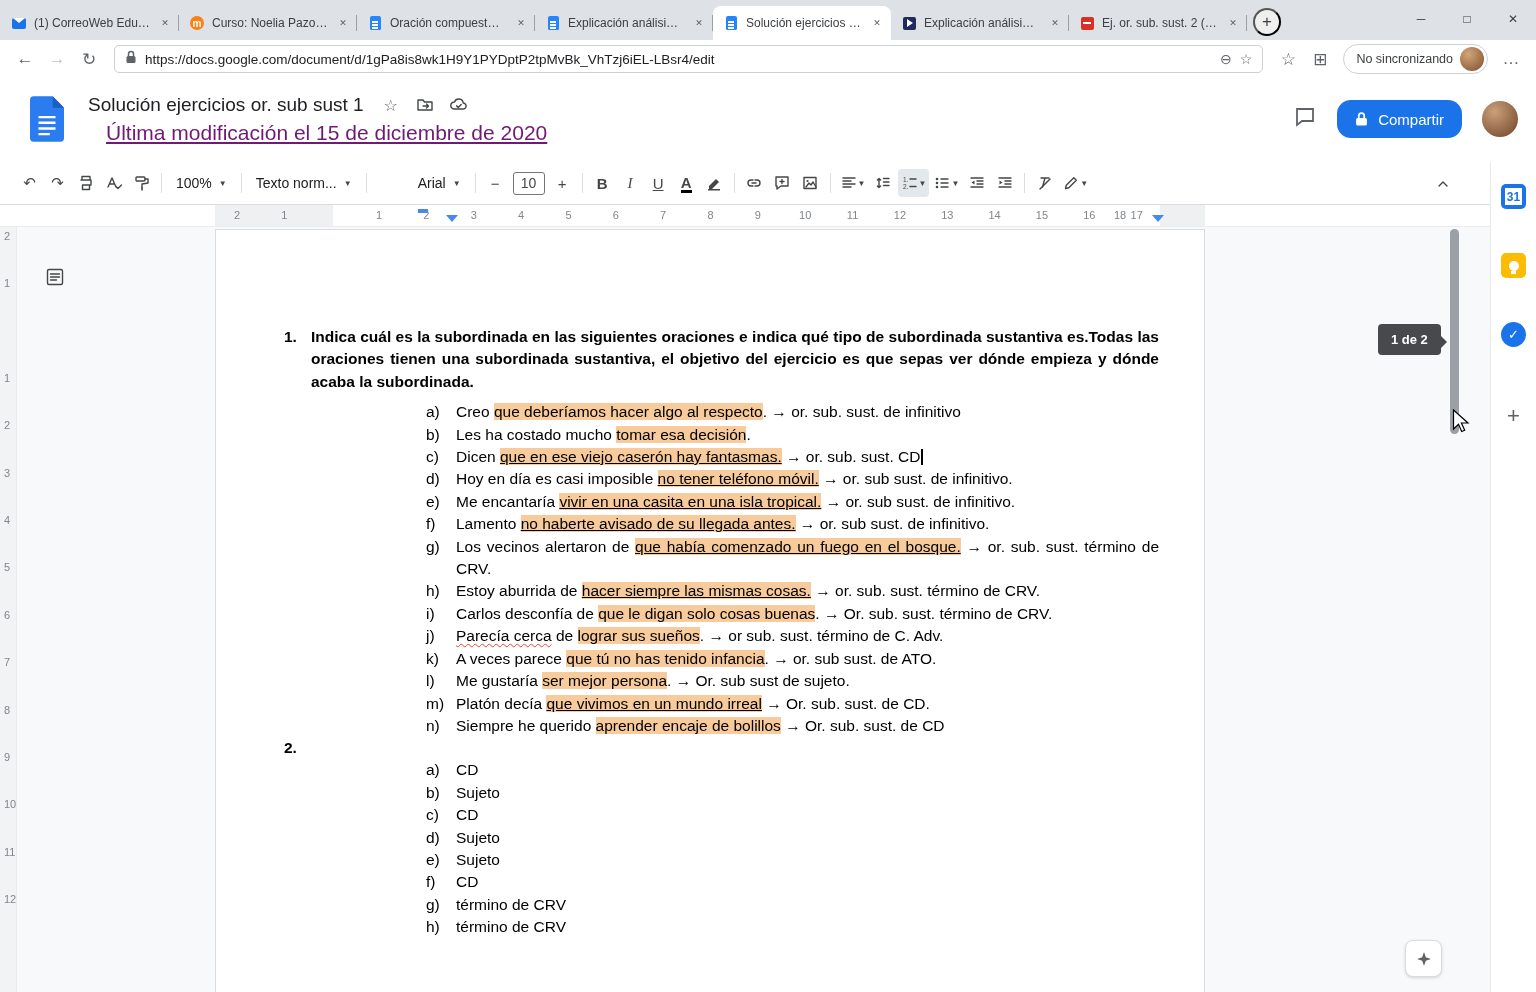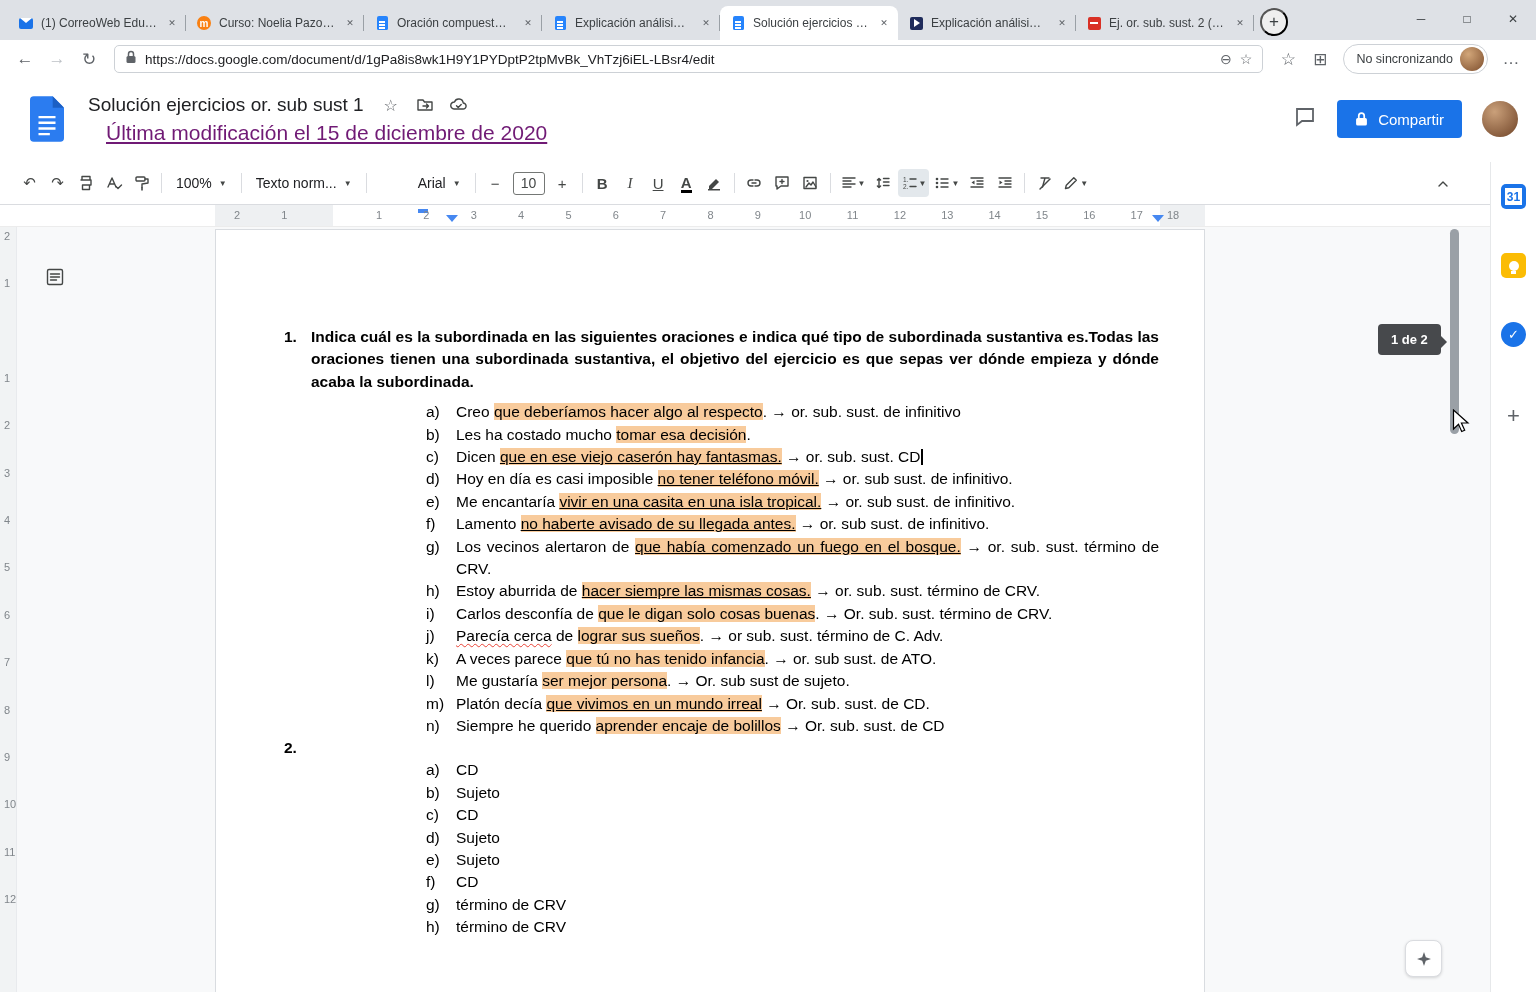--- a/index.html
+++ b/index.html
@@ -1,19 +1,19 @@
 <!DOCTYPE html>
 <html style="--hl: #f8cb9c;"><head>
 <meta charset="utf-8">
 <style>
 *{margin:0;padding:0;box-sizing:border-box}
 html,body{width:1536px;height:992px;overflow:hidden;font-family:"Liberation Sans",sans-serif;background:#fff;color:#202124}
 
 
-.tab-bar{height:40px;background:#dee1e6;display:flex;align-items:flex-end;padding-left:8px}
+.tab-bar{height:40px;background:#dee1e6;display:flex;align-items:flex-end;padding-left:1px}
 .tab{width:178px;height:34px;display:flex;align-items:center;gap:7px;padding:0 6px 0 10px;font-size:12px;color:#3c4043;position:relative;border-radius:8px 8px 0 0}
 .tab:not(.active)::after{content:"";position:absolute;right:0;top:9px;height:16px;width:1px;background:#9aa0a6}
 .tab.active{background:#fff;z-index:2}
 .tab-label{flex:1;white-space:nowrap;overflow:hidden;text-overflow:ellipsis}
 .tab-close{font-size:9px;color:#5f6368;width:16px;height:16px;border-radius:50%;display:flex;align-items:center;justify-content:center;flex:0 0 16px}
 .tab-icon{width:16px;height:16px;flex:0 0 16px;display:flex;align-items:center;justify-content:center;position:relative}
 .mail-icon::before{content:"";width:14px;height:11px;background:#1a73e8;border-radius:2px}
 .mail-icon::after{content:"";position:absolute;top:3px;left:2px;border-left:6px solid transparent;border-right:6px solid transparent;border-top:5px solid #fff}
 .moodle-icon::before{content:"m";width:14px;height:14px;border-radius:50%;background:#f98012;color:#fff;font-size:10px;font-weight:bold;display:flex;align-items:center;justify-content:center}
 .docs-icon::before{content:"";width:11px;height:14px;background:#2684fc;border-radius:2px;box-shadow:inset 0 -3px 0 #2684fc}
@@ -39,21 +39,21 @@
 
 .docs-header{height:84px;background:#fff;position:relative;padding:12px 0 0 88px}
 .docs-logo{position:absolute;left:30px;top:18px}
 .title-row{display:flex;align-items:center;gap:8px;margin-top:2px}
 .doc-title{font-size:19px;color:#202124;margin-right:6px}
 .title-icon{color:#5f6368;width:26px;height:26px;display:flex;align-items:center;justify-content:center;font-size:16px;border-radius:50%}
 .menu-row{display:flex;align-items:center;font-size:15px;color:#202124;margin-top:3px}
 .menu-item{padding:3px 7px;border-radius:4px}
 .last-modified{margin-left:18px;color:#701a75;text-decoration:underline;font-size:21px}
 .header-right{position:absolute;right:18px;top:22px;display:flex;align-items:center;gap:20px}
-.share-btn{height:38px;background:#1a73e8;color:#fff;border:none;border-radius:4px;display:flex;align-items:center;gap:10px;padding:8px 18px;font-size:15px;font-family:inherit}
+.share-btn{height:38px;background:#1a73e8;color:#fff;border:none;border-radius:14px;display:flex;align-items:center;gap:10px;padding:8px 18px;font-size:15px;font-family:inherit}
 .avatar-lg{width:36px;height:36px;border-radius:50%;background:radial-gradient(circle at 35% 30%,#caa07a,#6e4226)}
 
 
 .main-wrap{position:relative}
 .toolbar{height:43px;background:#fff;border-bottom:1px solid #dadce0;display:flex;align-items:center;padding:0 200px 0 16px;gap:1px;color:#444746}
 .tb-btn{height:28px;min-width:27px;border:none;background:transparent;border-radius:4px;display:flex;align-items:center;justify-content:center;font-size:15px;padding:0 3px;color:#444746;font-family:inherit}
 .tb-btn.active{background:#e3e8ec}
 .tb-sep{width:1px;height:20px;background:#dadce0;margin:0 5px}
 .tb-select{display:flex;align-items:center;gap:7px;padding:0 8px;font-size:14px;height:28px;border-radius:4px;color:#202124}
 .cdown{font-size:8px;color:#444746}
@@ -379,21 +379,21 @@
       <span class="ruler-num" style="left: 710.5px;">8</span>
       <span class="ruler-num" style="left: 757.85px;">9</span>
       <span class="ruler-num" style="left: 805.2px;">10</span>
       <span class="ruler-num" style="left: 852.55px;">11</span>
       <span class="ruler-num" style="left: 899.9px;">12</span>
       <span class="ruler-num" style="left: 947.25px;">13</span>
       <span class="ruler-num" style="left: 994.6px;">14</span>
       <span class="ruler-num" style="left: 1041.95px;">15</span>
       <span class="ruler-num" style="left: 1089.3px;">16</span>
       <span class="ruler-num" style="left: 1136.65px;">17</span>
-      <span class="ruler-num" style="left: 1173px;">18</span>
+      <span class="ruler-num" style="left: 1120px;">18</span>
     </div>
 
   <div class="doc-area">
     <div class="v-ruler">
         <span class="v-num" style="top: 9px;">2</span>
         <span class="v-num" style="top: 56.35px;">1</span>
         <span class="v-num" style="top: 151.05px;">1</span>
         <span class="v-num" style="top: 198.4px;">2</span>
         <span class="v-num" style="top: 245.75px;">3</span>
         <span class="v-num" style="top: 293.1px;">4</span>

